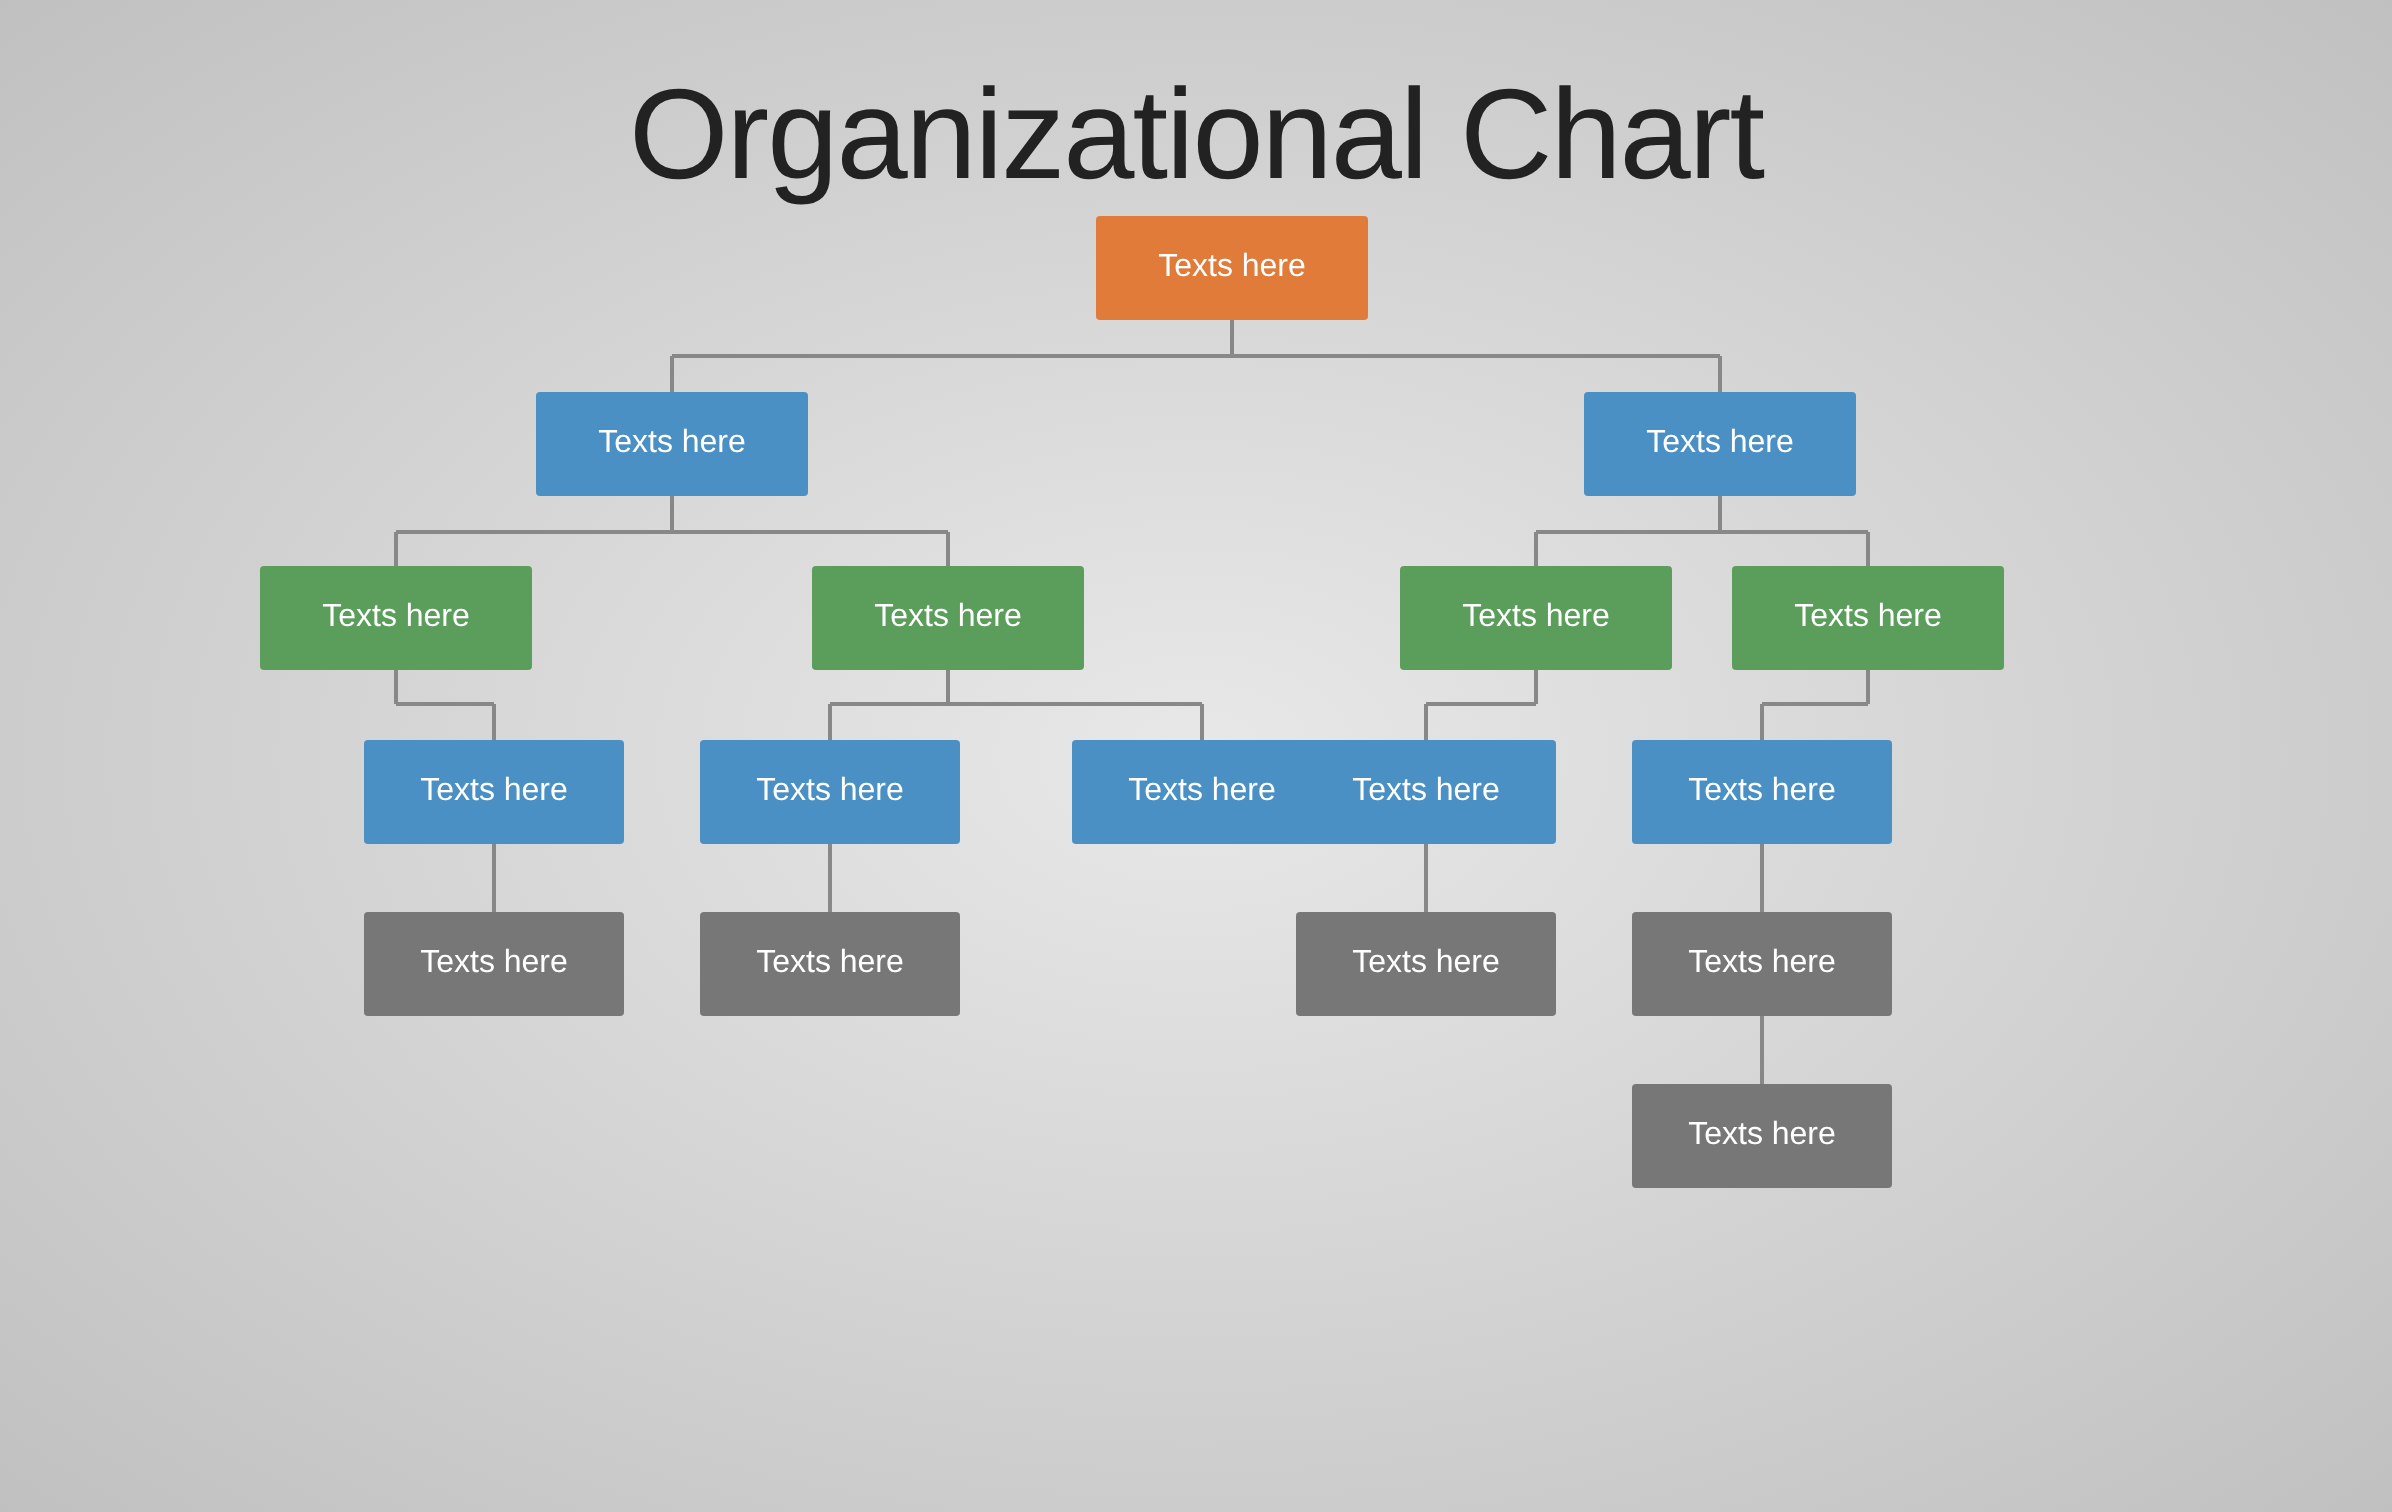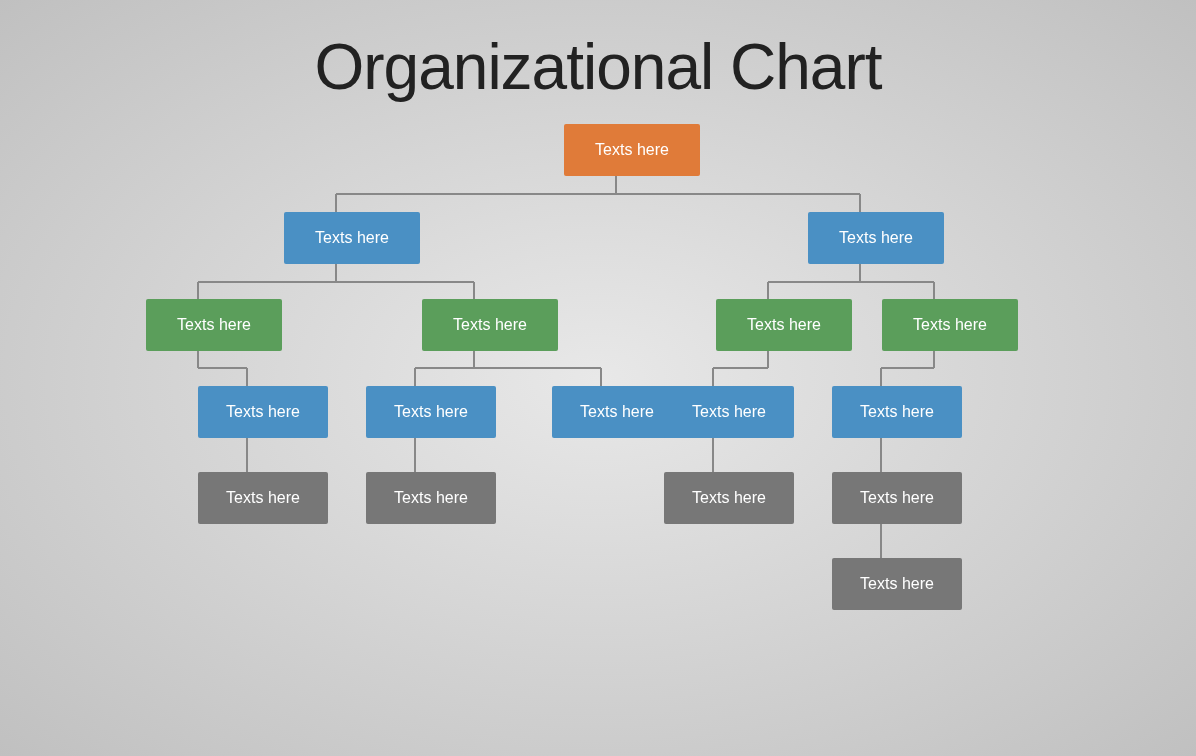--- a/index.html
+++ b/index.html
@@ -13,21 +13,21 @@
       display: flex;
       flex-direction: column;
       align-items: center;
     }
 
     .title {
       font-size: 64px;
       font-weight: 300;
       color: #222;
       margin-top: 30px;
-      margin-bottom: 20px;
+      margin-bottom: 4px;
       letter-spacing: -1px;
     }
 
     .chart-area {
       width: 100%;
       flex: 1;
       position: relative;
     }
 
     svg.connectors {
@@ -42,21 +42,20 @@
       position: absolute;
       display: flex;
       align-items: center;
       justify-content: center;
       color: white;
       font-size: 16px;
       font-weight: 500;
       text-align: center;
       border-radius: 2px;
       padding: 2px 8px;
-      margin-left: 16px;
     }
 
     .node-orange { background: #E07B39; }
     .node-blue   { background: #4A90C4; }
     .node-green  { background: #5B9E5B; }
     .node-gray   { background: #777777; }
 
   </style>
 </head>
 <body>

